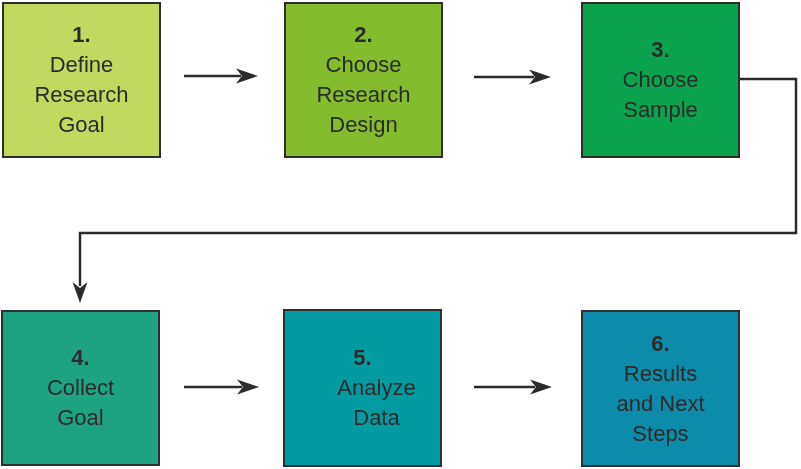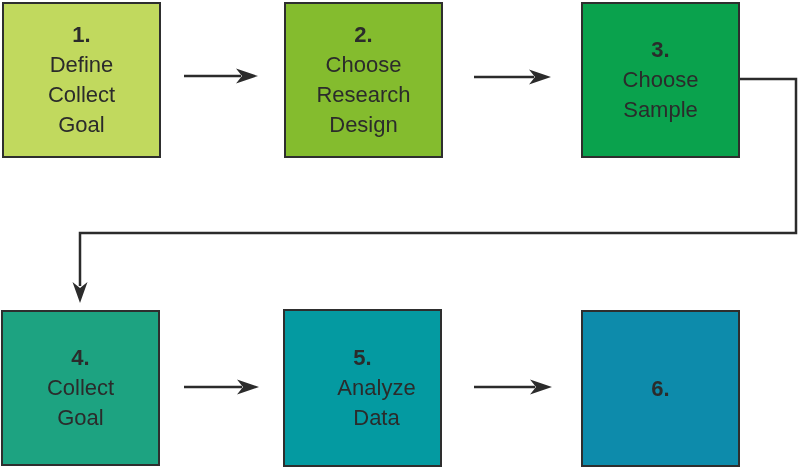--- a/index.html
+++ b/index.html
@@ -95,21 +95,21 @@
 
     <g>
       <line x1="474" y1="387" x2="535" y2="387"></line>
       <path d="M530 379.5 L552 387 L530 394.5 L536 387 Z"></path>
     </g>
   </svg>
 
   <div class="box b1" style="background: rgb(193, 217, 94); border-color: rgb(46, 46, 46);">
     <span class="num" style="color: rgb(43, 43, 43);">1.</span>
     <span class="lbl" style="color: rgb(43, 43, 43);">Define
-Collect
+Research
 Goal</span>
   </div>
 
   <div class="box b2" style="background: rgb(132, 188, 46); border-color: rgb(46, 46, 46);">
     <span class="num" style="color: rgb(43, 43, 43);">2.</span>
     <span class="lbl" style="color: rgb(43, 43, 43);">Choose
 Research
 Design</span>
   </div>
 
@@ -126,15 +126,18 @@
   </div>
 
   <div class="box b5" style="background: rgb(4, 154, 161); border-color: rgb(46, 46, 46);">
     <span class="num" style="color: rgb(43, 43, 43);">5.</span>
     <span class="lbl" style="color: rgb(43, 43, 43); margin-left: 28px;">Analyze
 Data</span>
   </div>
 
   <div class="box b6" style="background: rgb(13, 139, 171); border-color: rgb(46, 46, 46);">
     <span class="num" style="color: rgb(43, 43, 43);">6.</span>
+    <span class="lbl" style="color: rgb(43, 43, 43);">Results
+and Next
+Steps</span>
   </div>
 
 </div>
 
 </body></html>

